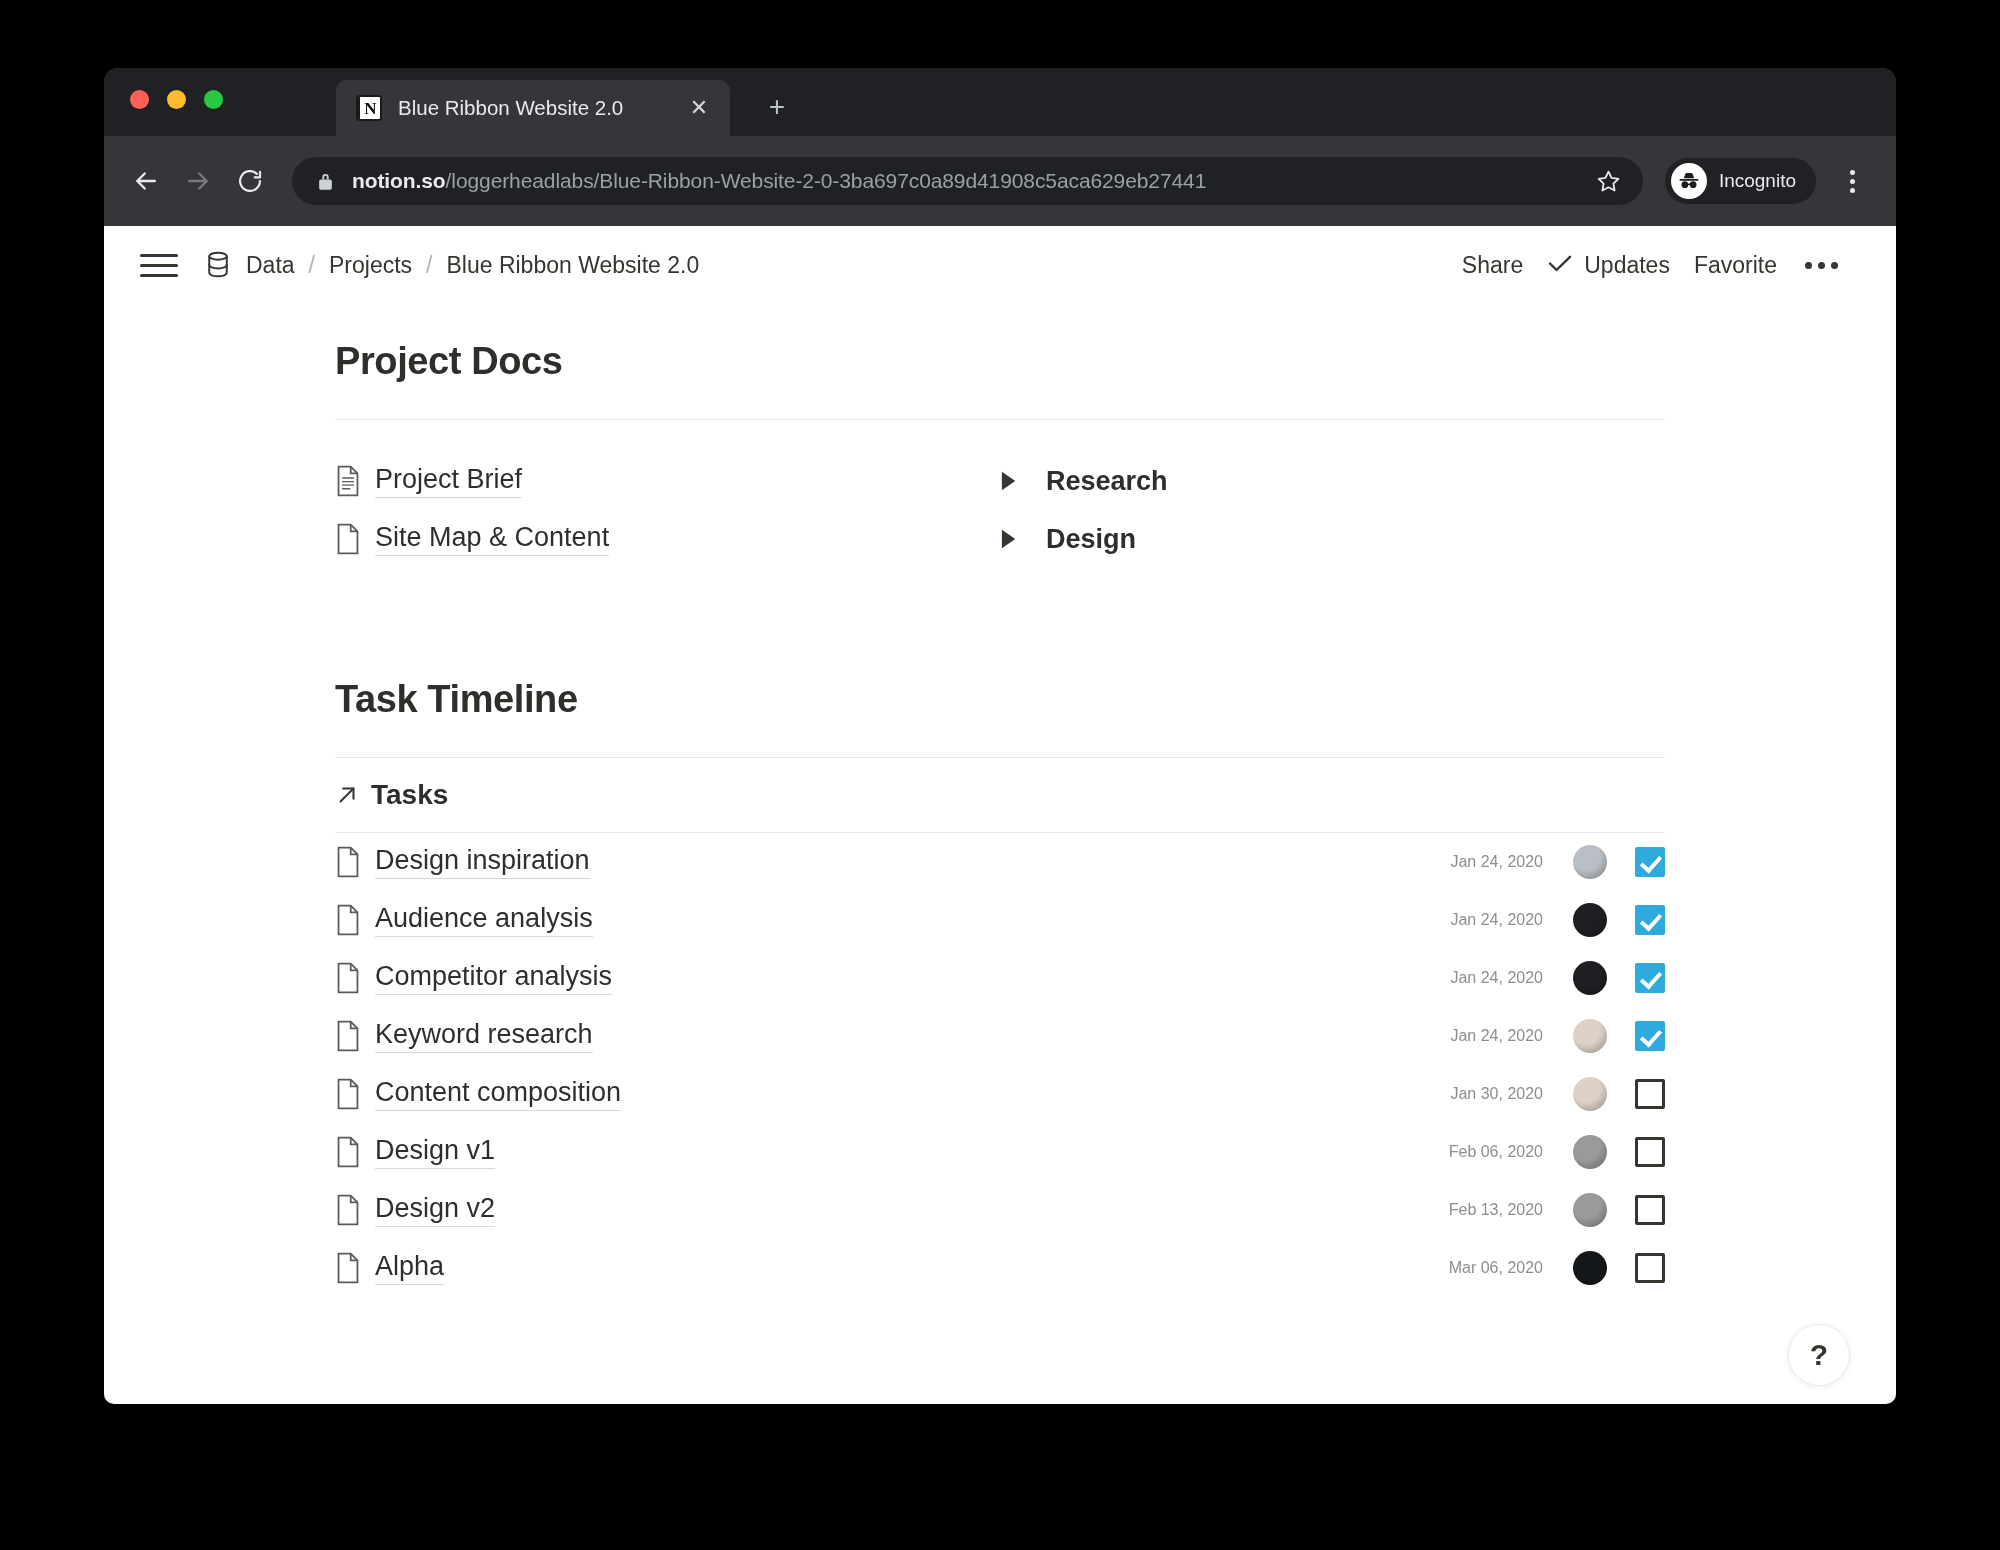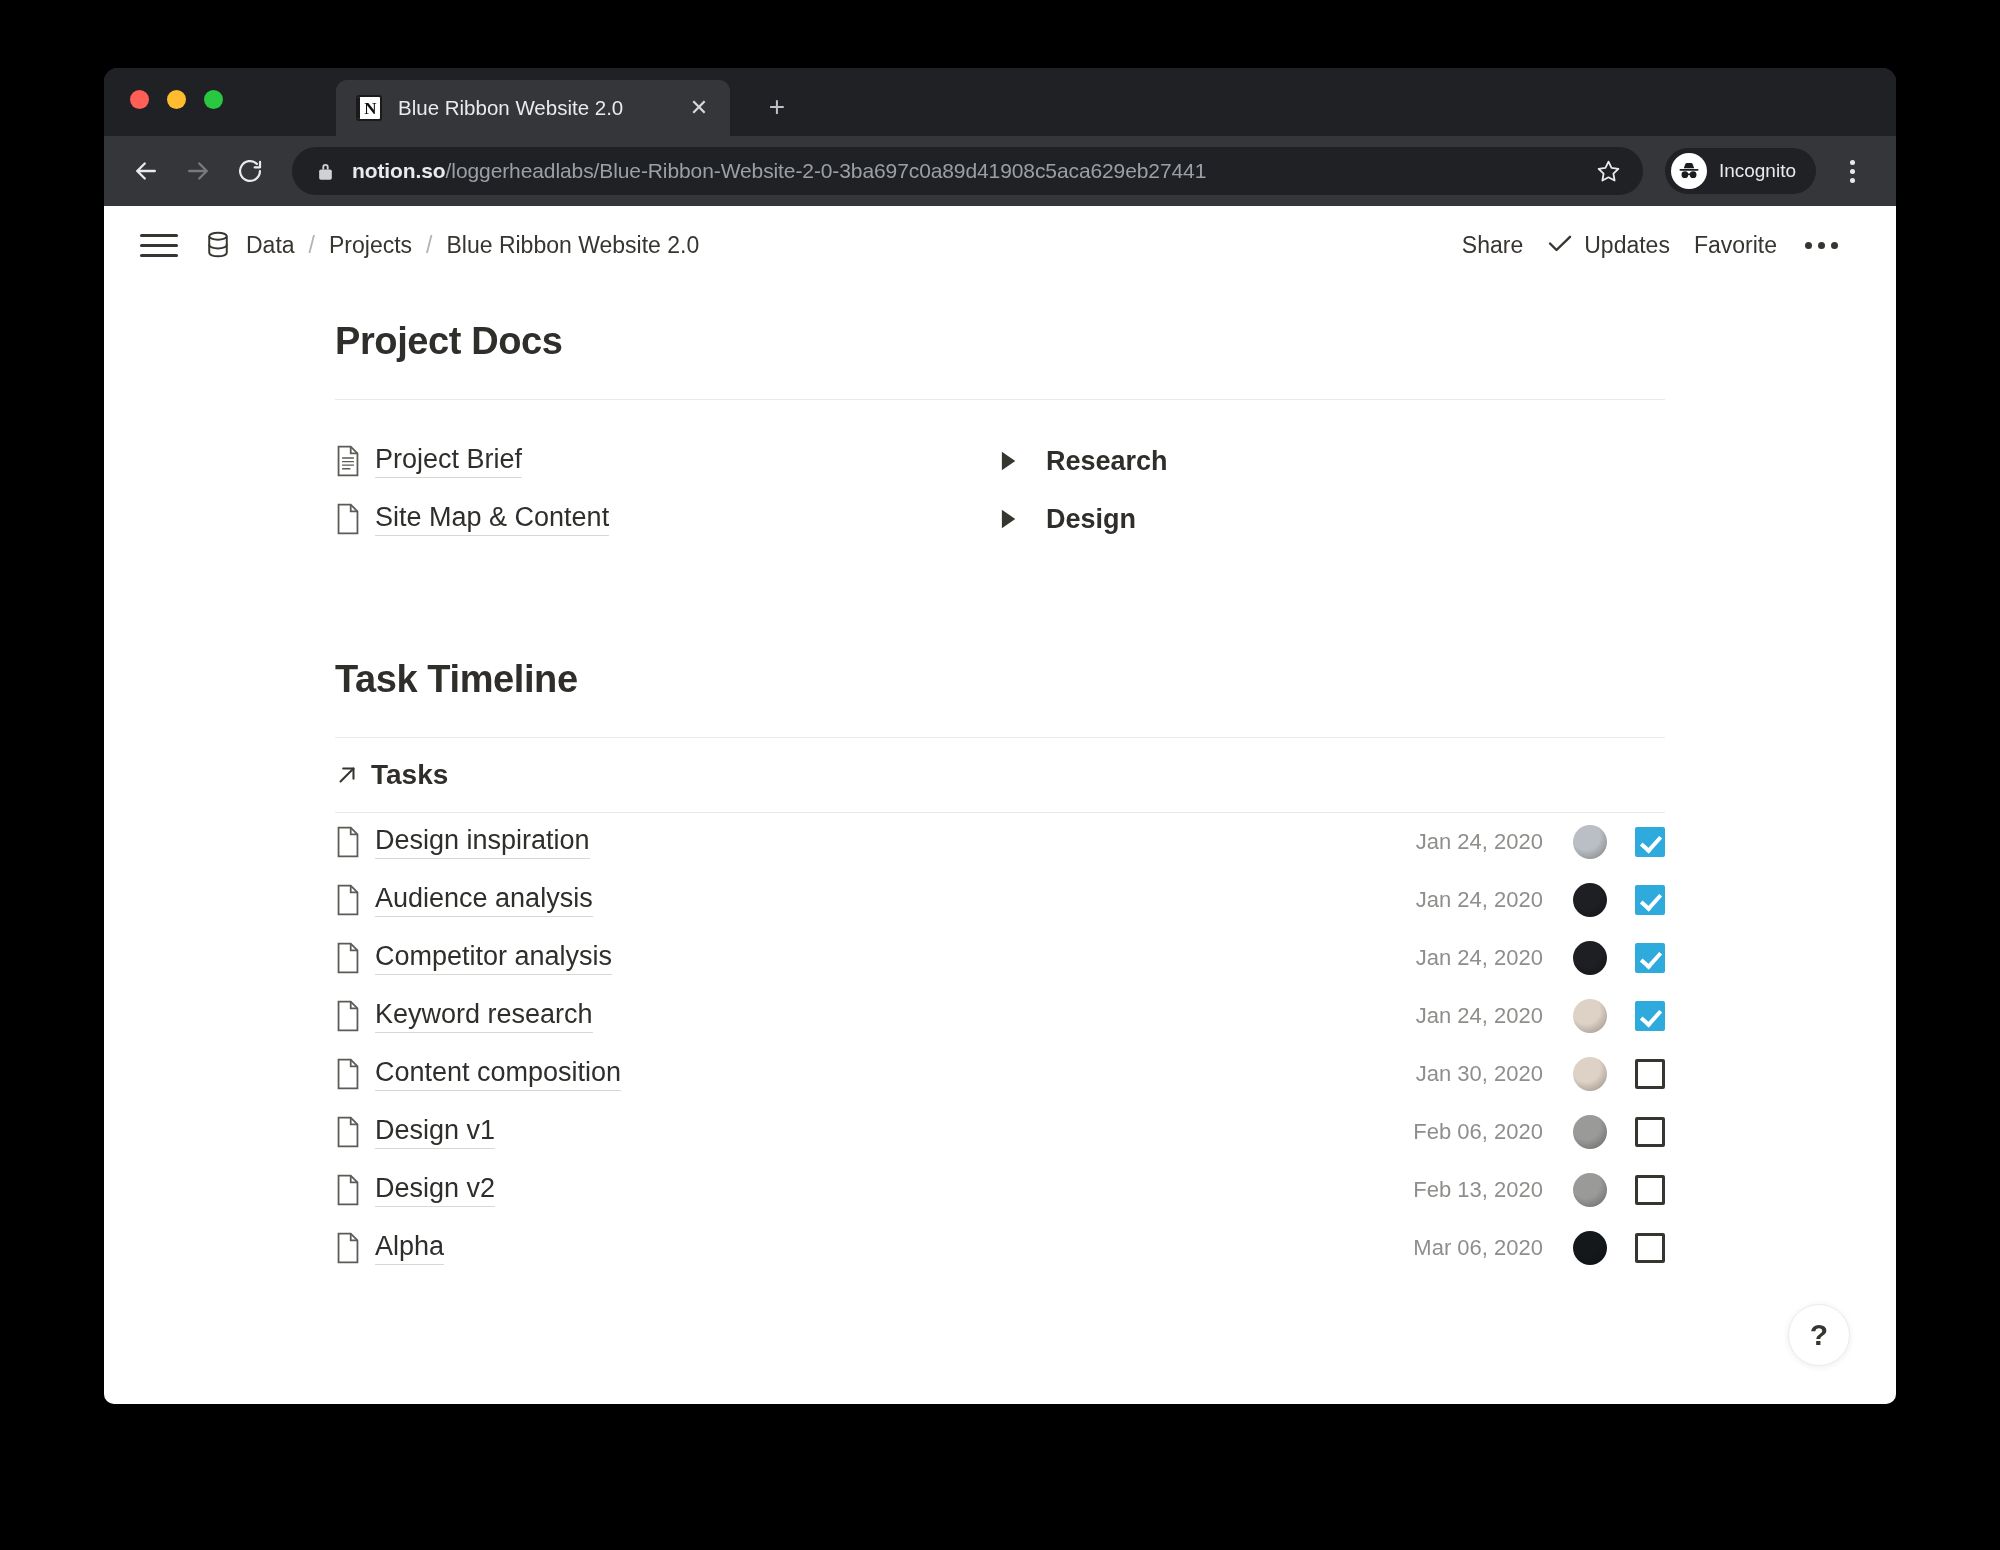--- a/index.html
+++ b/index.html
@@ -79,21 +79,21 @@
   .new-tab {
     position: absolute;
     left: 654px; bottom: 10px;
     width: 38px; height: 38px;
     display: flex; align-items: center; justify-content: center;
     color: #bdc1c6; font-size: 28px; font-weight: 300; line-height: 1;
   }
 
   
   .toolbar {
-    height: 70px;
+    height: 90px;
     background: #35363a;
     display: flex; align-items: center;
     padding: 0 22px 0 18px;
     gap: 4px;
   }
   .nav-btn {
     width: 48px; height: 48px;
     display: flex; align-items: center; justify-content: center;
     color: #e8eaed;
     flex: 0 0 48px;
@@ -239,21 +239,21 @@
   }
   .tasks-arrow { flex: 0 0 36px; display: flex; align-items: center; color: #37352f; }
   .tasks-title { font-size: 28px; font-weight: 700; color: #2f2e2b; }
 
   .task-row {
     display: flex; align-items: center;
     height: 58px;
   }
   .task-name-wrap { display: flex; align-items: center; flex: 1 1 auto; min-width: 0; }
   .task-date {
-    font-size: 22px; color: #908e8b;
+    font-size: 16px; color: #908e8b;
     margin-right: 30px;
     white-space: nowrap;
   }
   .avatar {
     width: 34px; height: 34px; border-radius: 50%;
     flex: 0 0 34px;
     margin-right: 28px;
     background-size: cover;
     background-position: center;
     overflow: hidden;

